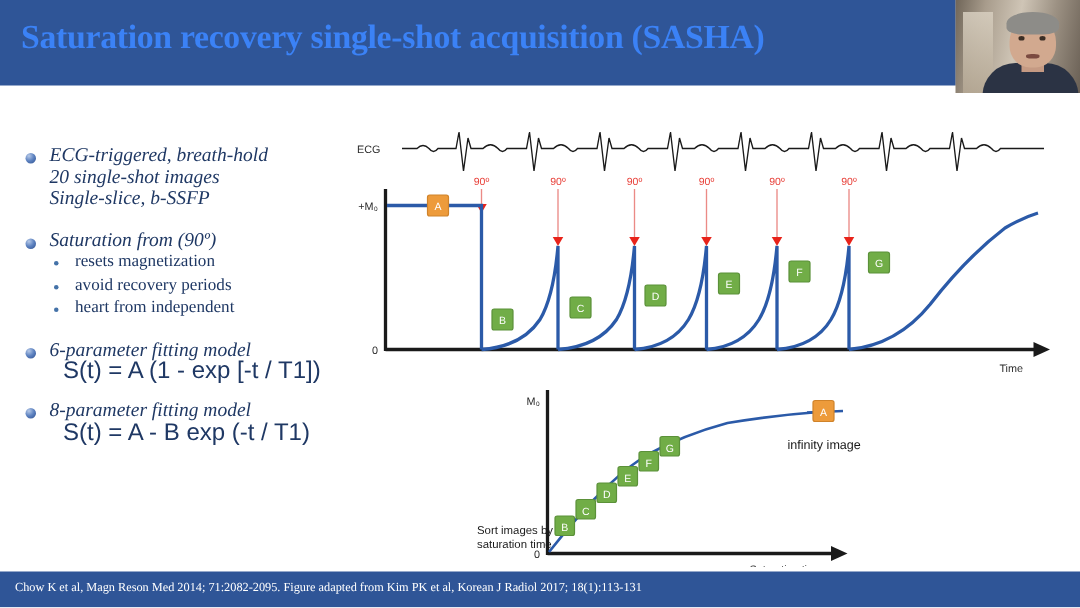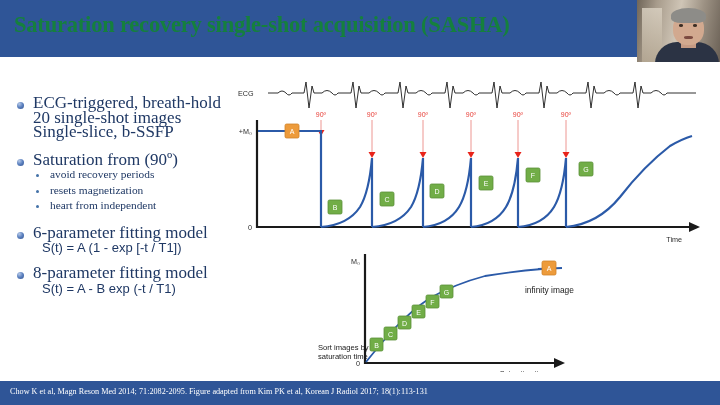--- a/index.html
+++ b/index.html
@@ -20,21 +20,21 @@
   #title-banner {
     position: absolute;
     left: 0; top: 0;
     width: 720px; height: 57px;
     background: #2f5597;
   }
   #title-text {
     position: absolute;
     left: 14px; top: 12px;
     width: 610px;
-    color: #15803d;
+    color: #3b82f6;
     font-family: "Liberation Serif", serif;
     font-weight: bold;
     font-size: 22.5px;
     letter-spacing: -0.2px;
     white-space: nowrap;
   }
 
   
   #webcam {
     position: absolute;
@@ -100,52 +100,53 @@
   .b1-row { display: flex; align-items: flex-start; margin-bottom: 0px; }
   .sphere {
     width: 7px; height: 7px; border-radius: 50%;
     margin: 6px 9px 0 5px;
     flex: 0 0 auto;
     background: radial-gradient(circle at 33% 28%, #b6c9e8 0%, #5d82c0 48%, #2d4f8e 100%);
   }
   .b1-text {
     color: #1f3864;
     font-family: "Liberation Serif", serif;
-    font-size: 17px;
+    font-size: 13px;
     line-height: 14.6px;
+    font-style: italic;
   }
   .b1-text .ln { display: block; }
   .sub-row { display: flex; align-items: flex-start; margin-left: 24px; }
   .sub-dot {
     width: 3px; height: 3px; border-radius: 50%;
     background: #4472a8;
     margin: 7px 11px 0 0;
     flex: 0 0 auto;
   }
   .sub-text {
     color: #1f3864;
     font-family: "Liberation Serif", serif;
     font-size: 11.4px;
     line-height: 15.5px;
   }
   .eq {
     margin-left: 30px;
     color: #1f3864;
     font-family: "Liberation Sans", sans-serif;
-    font-size: 13px;
+    font-size: 16px;
     line-height: 16px;
   }
   .gap-a { height: 13px; }
   .gap-b { height: 12px; }
   .gap-c { height: 10px; }
 
   
   #figure {
     position: absolute;
-    left: 230px; top: 62px;
+    left: 230px; top: 68px;
     width: 490px; height: 310px;
   }
   #figure svg { display: block; }
 
   .axlab {
     font-family: "Liberation Sans", sans-serif;
     font-size: 7.2px;
     fill: #2b2b2b;
   }
   .deg {
@@ -220,25 +221,25 @@
 
     <div class="b1-row">
       <div class="sphere"></div>
       <div class="b1-text">
         <span class="ln">Saturation from (90º)</span>
       </div>
     </div>
 
     <div class="sub-row">
       <div class="sub-dot"></div>
-      <div class="sub-text">avoid recovery periods</div>
+      <div class="sub-text">resets magnetization</div>
     </div>
     <div class="sub-row">
       <div class="sub-dot"></div>
-      <div class="sub-text">resets magnetization</div>
+      <div class="sub-text">avoid recovery periods</div>
     </div>
     <div class="sub-row">
       <div class="sub-dot"></div>
       <div class="sub-text">heart from independent</div>
     </div>
 
     <div class="gap-b"></div>
 
     <div class="b1-row">
       <div class="sphere"></div>

